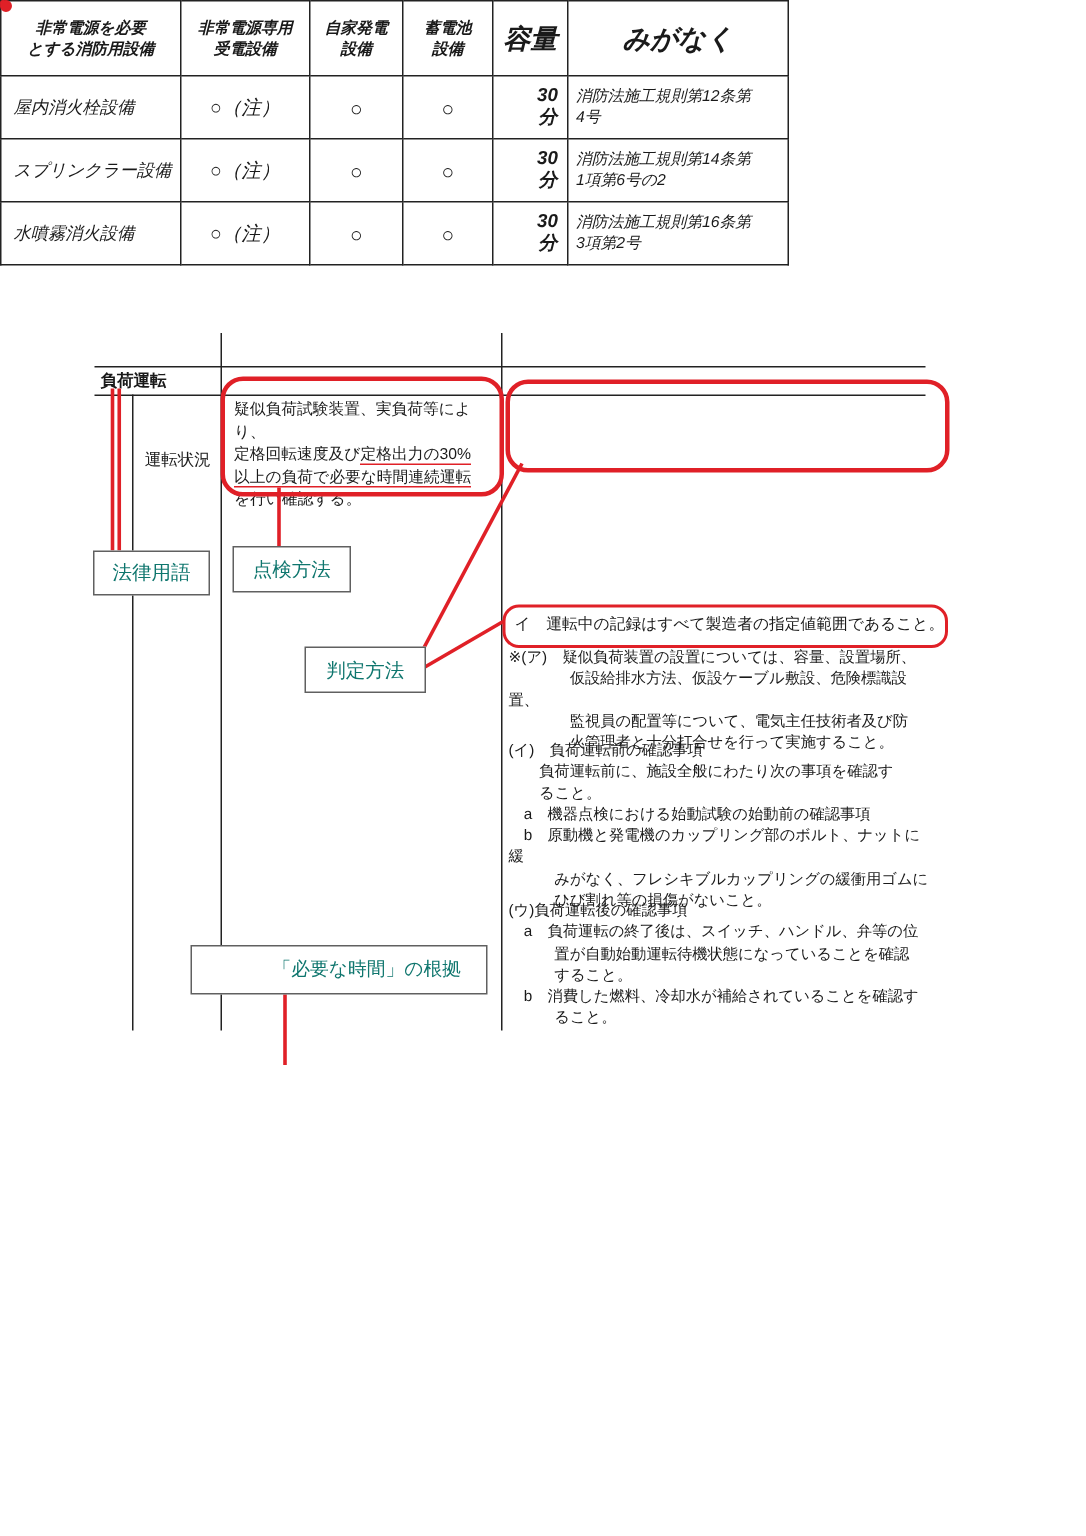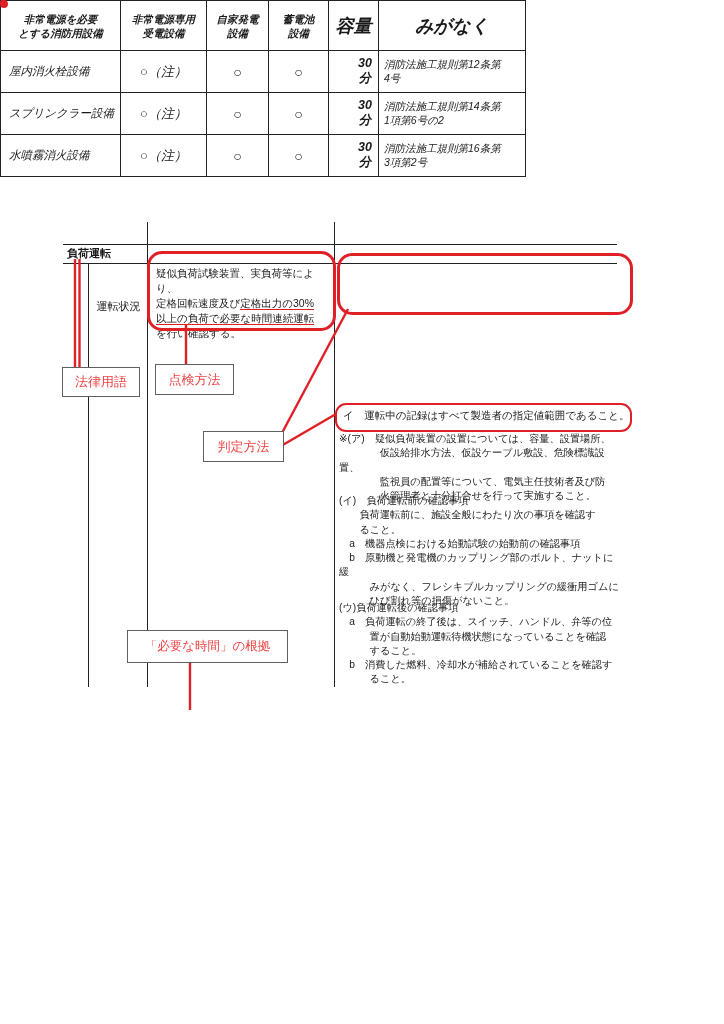--- a/index.html
+++ b/index.html
@@ -32,21 +32,21 @@
   .body-txt{font-size:10.5px;line-height:15px;}
   .small-txt{font-size:10.2px;line-height:14.3px;}
   .u-red{border-bottom:1.8px solid #e02027;padding-bottom:0px;}
 
   
   .keypoint{left:336;top:313;width:273;height:88;border:1.6px dashed #3a67c8;z-index:2;}
   .kp-label{position:absolute;top:-8px;left:22px;background:#fff;padding:0 5px;font-size:10.5px;}
   .kp-body{padding:5px 5px 0 6px;font-size:10.3px;line-height:14.2px;}
 
   
-  .callout{position:absolute;border:1.5px solid #606060;background:#fff;color:#ef4444;
+  .callout{position:absolute;border:1.5px solid #606060;background:#fff;color:#0f766e;
     display:flex;align-items:center;justify-content:center;font-size:13px;z-index:6;}
 
   
   .dt-title{left:50;top:691;width:600;text-align:center;font-size:14.5px;font-weight:bold;}
   .big-red{left:61;top:707;width:590;height:202;border:4px solid #e02027;border-radius:24px;z-index:5;}
   table.dt{position:absolute;left:87;top:723;width:525px;border-collapse:collapse;table-layout:fixed;background:#fff;z-index:3;}
   table.dt td{border:1.5px solid #222;vertical-align:middle;overflow:hidden;font-style:italic;}
   .dth{font-size:10.5px;font-weight:600;text-align:center;white-space:pre-line;line-height:14px;}
   .dth-big{font-size:18px;font-weight:600;text-align:center;margin-top:19px;}
   .dtn{font-size:11.5px;text-align:left;padding-left:8px;}
@@ -129,21 +129,21 @@
   <div class="abs small-txt pre" style="left:339px;top:601px;width:282px;">(ウ)負荷運転後の確認事項
 　a　負荷運転の終了後は、スイッチ、ハンドル、弁等の位
 　　　置が自動始動運転待機状態になっていることを確認
 　　　すること。
 　b　消費した燃料、冷却水が補給されていることを確認す
 　　　ること。</div>
 
   <div class="callout" style="left:62px;top:367px;width:76px;height:28px;">法律用語</div>
   <div class="callout" style="left:155px;top:364px;width:77px;height:29px;">点検方法</div>
   <div class="callout" style="left:203px;top:431px;width:79px;height:29px;">判定方法</div>
-  <div class="callout" style="left:127px;top:630px;width:159px;height:31px;font-size:12.5px;">「必要な時間」の根拠</div>
+  <div class="callout" style="left:127px;top:630px;width:159px;height:31px;font-size:12.5px;padding-left:37px;">「必要な時間」の根拠</div>
 
   <svg class="connectors" width="724" height="1024">
     <g stroke="#e02027" stroke-width="2.4" fill="none">
       <line x1="75" y1="259" x2="75" y2="367"></line>
       <line x1="79.5" y1="259" x2="79.5" y2="367"></line>
       <line x1="186" y1="325" x2="186" y2="364"></line>
       <line x1="282" y1="433" x2="348" y2="309"></line>
       <line x1="281" y1="446" x2="336" y2="414"></line>
       <line x1="190" y1="661" x2="190" y2="710"></line>
     </g>

